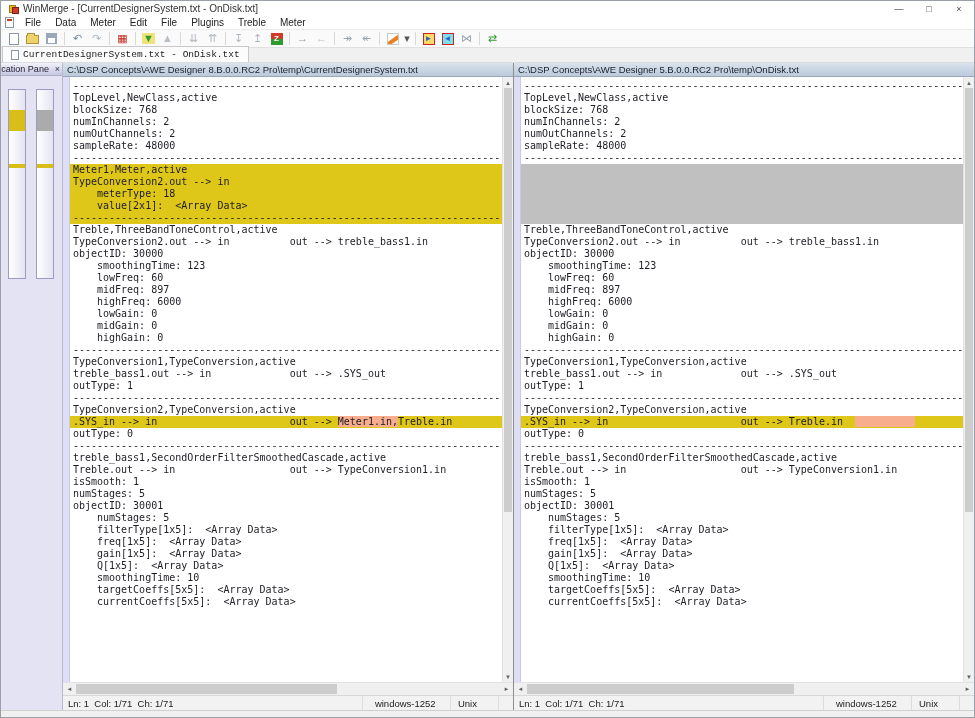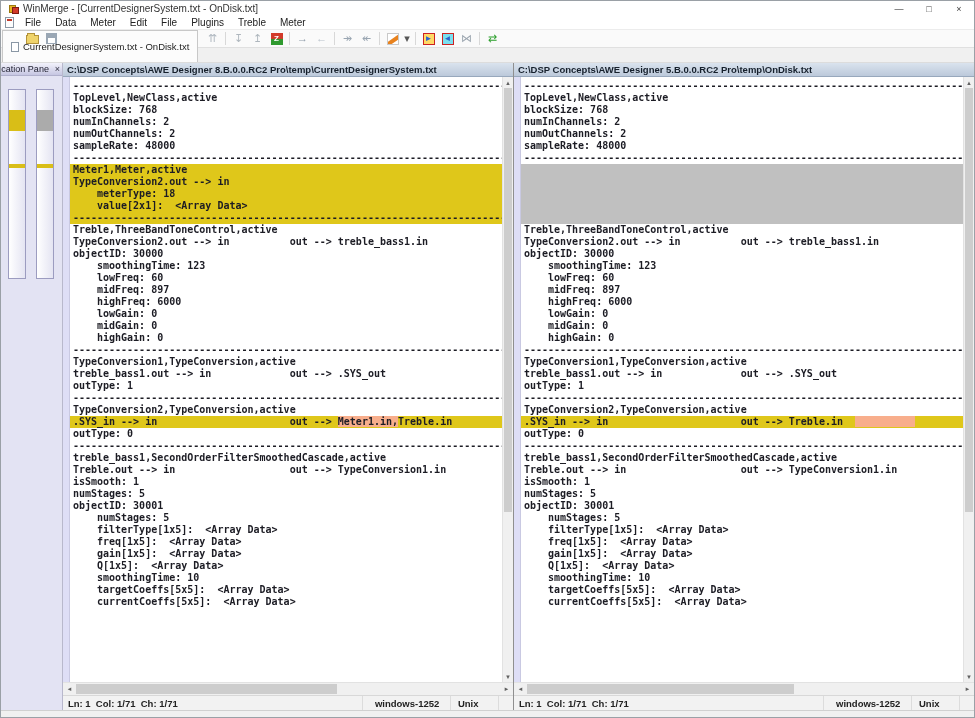--- a/index.html
+++ b/index.html
@@ -36,35 +36,35 @@
   .ic-folder::before { content:""; position:absolute; top:-3px; left:0; width:6px; height:2px; background:#efd36a; border:1px solid #b3923a; border-bottom:none; }
   .ic-floppy { width:11px; height:11px; background:#9aa7b4; position:relative; }
   .ic-floppy::after { content:""; position:absolute; left:2px; top:5px; width:7px; height:5px; background:#fff; }
   .ic-zbox { width:12px; height:12px; background:linear-gradient(#d23a2a 0 45%, #2f9a2f 55% 100%); display:flex; align-items:center; justify-content:center; color:#fff; font-size:8px; font-weight:bold; }
   .ic-pencil { width:12px; height:12px; background:#fff; border:1px solid #c9c9c9; position:relative; overflow:hidden; }
   .ic-pencil::after { content:""; position:absolute; left:-2px; top:4px; width:16px; height:4px; background:#e8821e; transform:rotate(-35deg); }
   .ic-bluebox1 { width:12px; height:12px; border:1px solid #cc2222; background:#ffd966; display:flex; align-items:center; justify-content:center; color:#2b63c9; font-size:8px; }
   .ic-bluebox2 { width:12px; height:12px; border:1px solid #cc2222; background:#7adfef; display:flex; align-items:center; justify-content:center; color:#2b63c9; font-size:8px; }
   
   .tabbar { height:15px; background:#f0f0f0; display:flex; align-items:flex-end; padding-left:1px; border-bottom:1px solid #dcdcdc; }
-  .tab { height:32px; background:#fcfcfc; border:1px solid #c8c8c8; border-bottom:none; display:flex; align-items:center; gap:4px; padding:0 8px; font-size:9.5px; color:#222; }
+  .tab { height:16px; background:#fcfcfc; border:1px solid #c8c8c8; border-bottom:none; display:flex; align-items:center; gap:4px; padding:0 8px; font-size:9.5px; color:#222;font-family:Liberation Mono, monospace; }
   .tab .ic-page { width:8px; height:10px; }
   
   .main { display:flex; height:647px; }
   
   .locpane { width:62px; background:#e3e3f3; border-right:1px solid #b8b8cc; display:flex; flex-direction:column; }
   .loc-header { height:13px; background:linear-gradient(#f2f2fb,#c6c6e2); position:relative; overflow:hidden; border-bottom:1px solid #b0b0cc; }
   .loc-title { position:absolute; right:13px; top:1px; font-size:9px; color:#223; white-space:nowrap; }
   .loc-close { position:absolute; right:2px; top:1px; font-size:9px; color:#334; }
   .loc-body { flex:1; position:relative; }
   .loc-bar { position:absolute; top:13px; width:18px; height:190px; background:linear-gradient(90deg,#ffffff,#e4e4f2); border:1px solid #9c9cc0; }
   .loc-bar.l { left:7px; } .loc-bar.r { left:35px; }
   .loc-mark { position:absolute; left:0; right:0; }
   
-  .pane { display:flex; flex-direction:column; background:#fff;font-weight:bold; }
+  .pane { display:flex; flex-direction:column; background:#fff; }
   .pane.left { width:450px; }
   .pane.right { width:462px; border-left:1px solid #8f8f8f; }
   .pane-header { height:14px; flex:0 0 auto; background:linear-gradient(#dae3ee,#bb c9da); background:linear-gradient(#dae3ee,#bcc9da); border-bottom:1px solid #98a8bc; font-size:9.5px; color:#16202c; display:flex; align-items:center; padding:0 4px; white-space:nowrap; overflow:hidden; }
   .pane-body { flex:1; position:relative; overflow:hidden; display:flex; }
   .margin-strip { width:7px; flex:0 0 auto; background:#dedef6; border-right:1px solid #c9c9e2; }
   .code { flex:1; overflow:hidden; font-family:"DejaVu Sans Mono","Liberation Mono",monospace; font-size:10px; line-height:12px; white-space:pre; padding-top:3px; color:#1c1c24; }
   .eline { height:12px; padding-left:3px; }
   .eline.bg-diff { background:#dfc71a; }
   .eline.bg-miss { background:#c0c0c0; }
   .wseg { background:#f8ae8c; }

